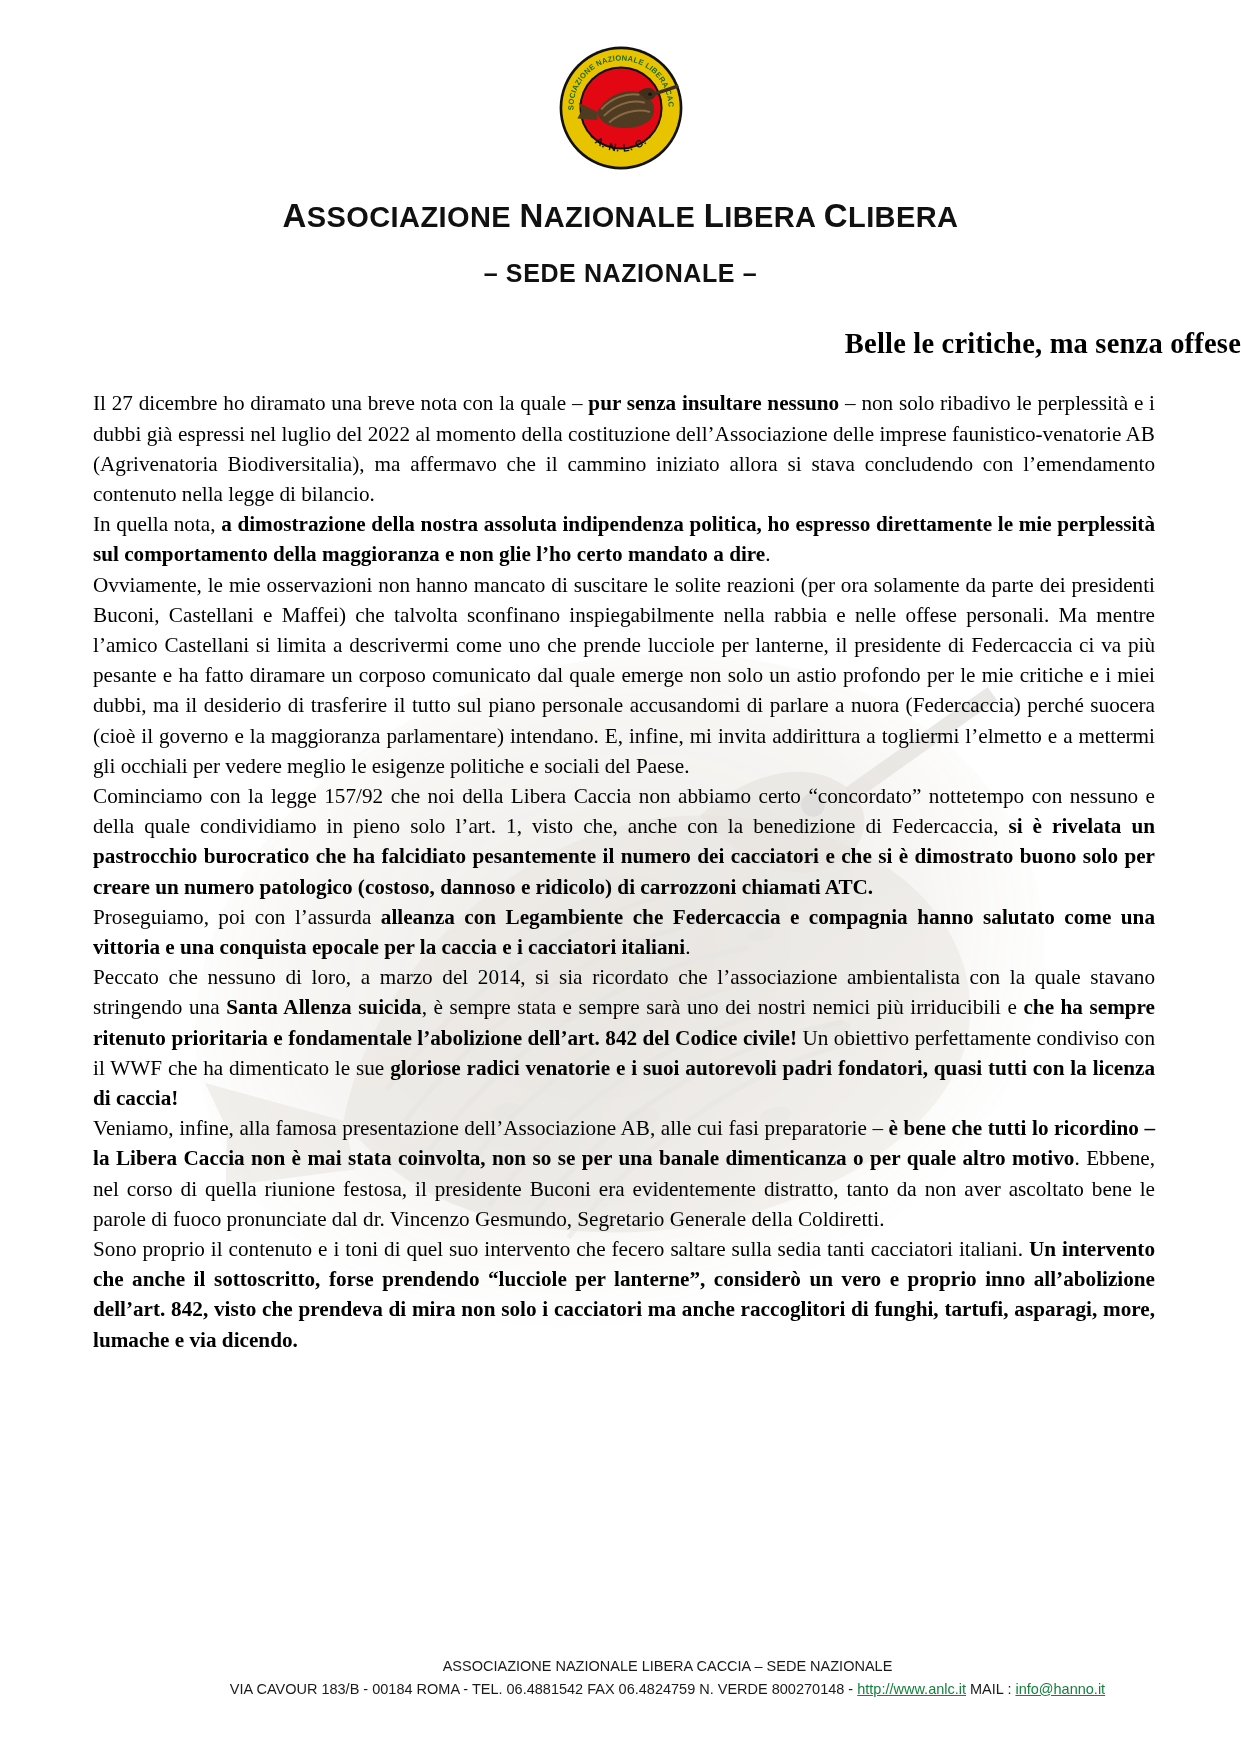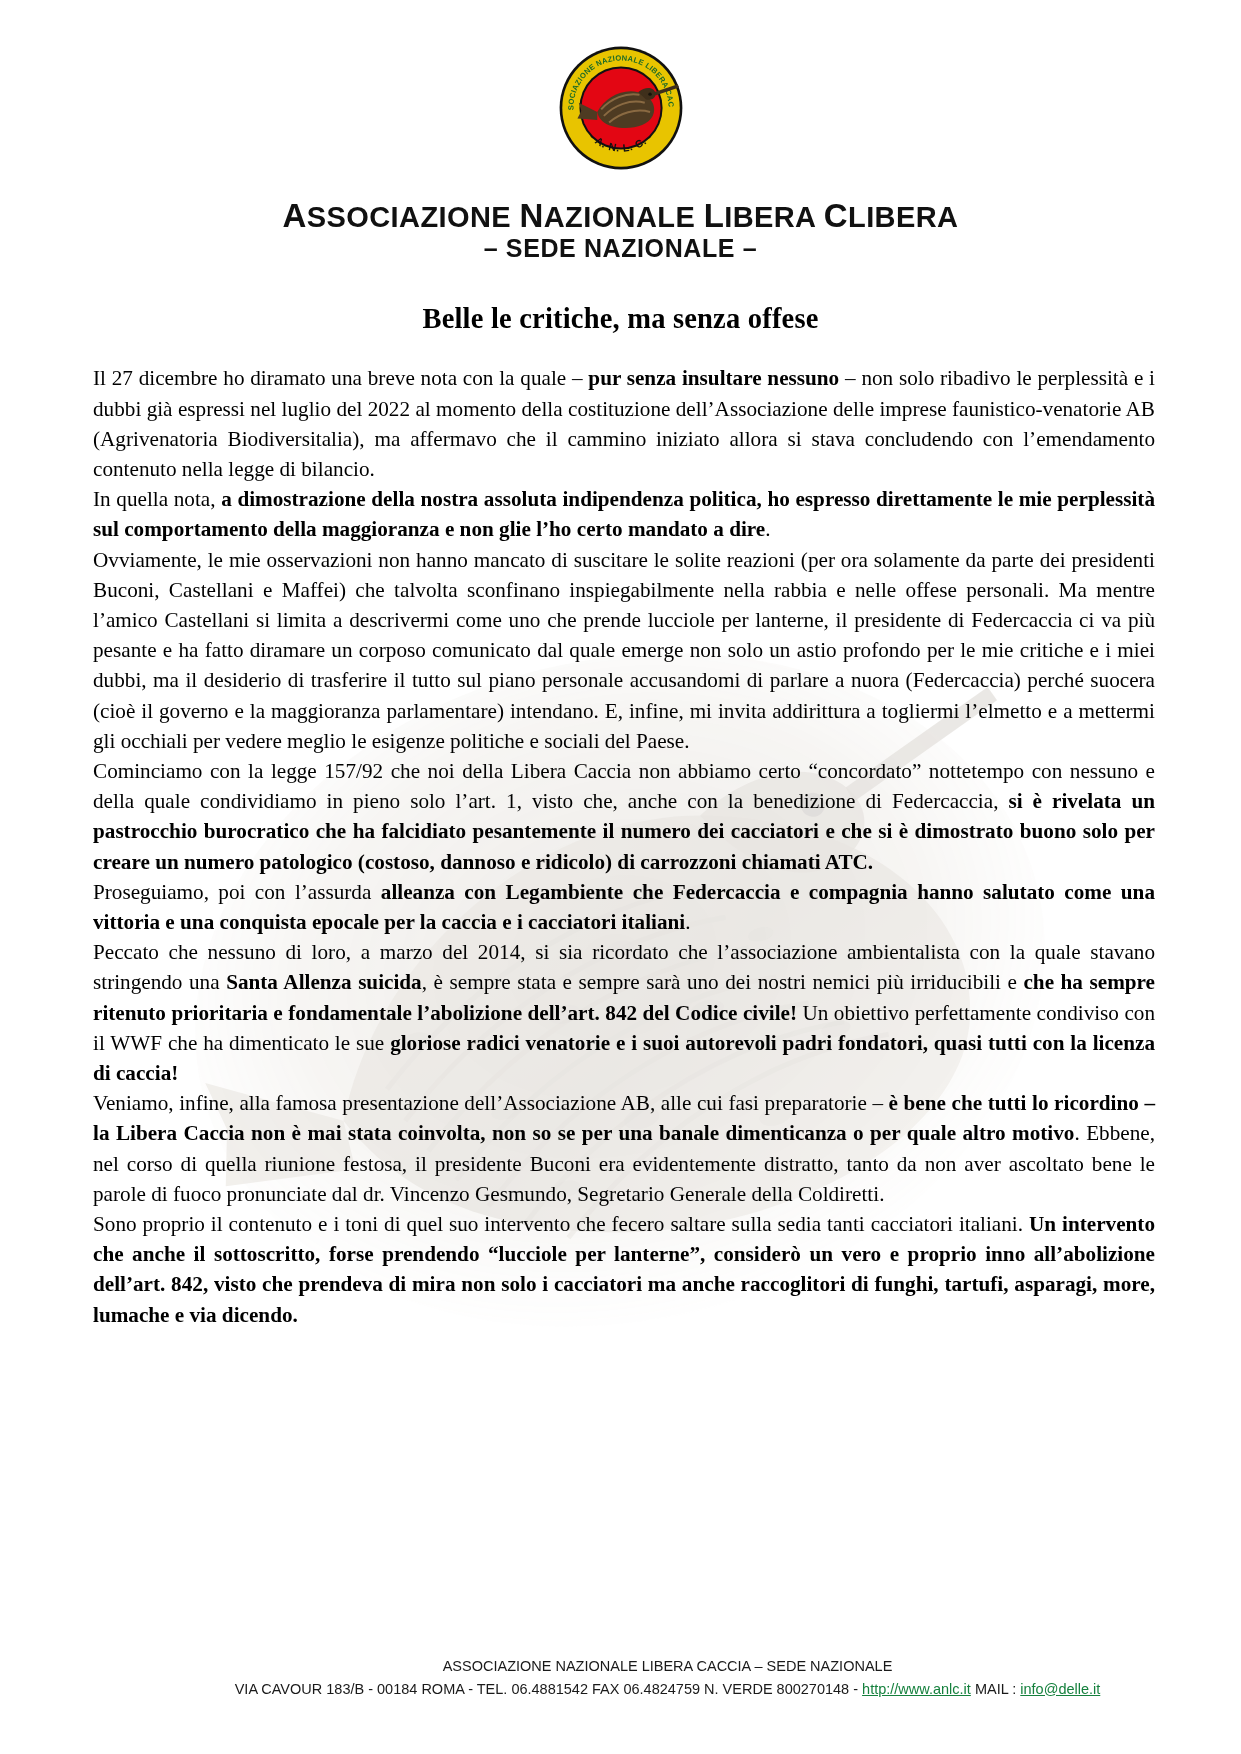--- a/index.html
+++ b/index.html
@@ -55,32 +55,32 @@
     font-size: 29px;
     letter-spacing: 0.4px;
     font-variant: small-caps;
     text-transform: lowercase;
     color: #111111;
     line-height: 1.1;
   }
   
   #org-name .sc-first { font-size: 33px; }
   #sub-name {
-    margin-top: 0;
+    margin-top: 25px;
     font-family: "Liberation Sans", "DejaVu Sans", sans-serif;
     font-weight: bold;
     font-size: 25px;
     letter-spacing: 0.6px;
     color: #111111;
   }
 
   
   #doc-title {
     margin-top: 40px;
-    text-align: center;
+    text-align: right;
     font-family: "Liberation Serif", "DejaVu Serif", serif;
     font-weight: bold;
     font-size: 28.5px;
     letter-spacing: 0.2px;
   }
 
   
   #body-text {
     margin: 28px 86px 0 93px;
     text-align: justify;
@@ -224,17 +224,17 @@
       <p><span>Cominciamo con la legge 157/92 che noi della Libera Caccia non abbiamo certo “concordato” nottetempo con nessuno e della quale condividiamo in pieno solo l’art. 1, visto che, anche con la benedizione di Federcaccia, </span><b>si è rivelata un pastrocchio burocratico che ha falcidiato pesantemente il numero dei cacciatori e che si è dimostrato buono solo per creare un numero patologico (costoso, dannoso e ridicolo) di carrozzoni chiamati ATC.</b></p>
       <p><span>Proseguiamo, poi con l’assurda </span><b>alleanza con Legambiente che Federcaccia e compagnia hanno salutato come una vittoria e una conquista epocale per la caccia e i cacciatori italiani</b><span>.</span></p>
       <p><span>Peccato che nessuno di loro, a marzo del 2014, si sia ricordato che l’associazione ambientalista con la quale stavano stringendo una </span><b>Santa Allenza suicida</b><span>, è sempre stata e sempre sarà uno dei nostri nemici più irriducibili e </span><b>che ha sempre ritenuto prioritaria e fondamentale l’abolizione dell’art. 842 del Codice civile!</b><span> Un obiettivo perfettamente condiviso con il WWF che ha dimenticato le sue </span><b>gloriose radici venatorie e i suoi autorevoli padri fondatori, quasi tutti con la licenza di caccia!</b></p>
       <p><span>Veniamo, infine, alla famosa presentazione dell’Associazione AB, alle cui fasi preparatorie – </span><b>è bene che tutti lo ricordino – la Libera Caccia non è mai stata coinvolta, non so se per una banale dimenticanza o per quale altro motivo</b><span>. Ebbene, nel corso di quella riunione festosa, il presidente Buconi era evidentemente distratto, tanto da non aver ascoltato bene le parole di fuoco pronunciate dal dr. Vincenzo Gesmundo, Segretario Generale della Coldiretti.</span></p>
       <p><span>Sono proprio il contenuto e i toni di quel suo intervento che fecero saltare sulla sedia tanti cacciatori italiani. </span><b>Un intervento che anche il sottoscritto, forse prendendo “lucciole per lanterne”, considerò un vero e proprio inno all’abolizione dell’art. 842, visto che prendeva di mira non solo i cacciatori ma anche raccoglitori di funghi, tartufi, asparagi, more, lumache e via dicendo.</b></p>
     </div>
 
   <div id="footer">
     <span class="f-line">ASSOCIAZIONE NAZIONALE LIBERA CACCIA – SEDE NAZIONALE</span>
     <span class="f-line">
-      <span>VIA CAVOUR 183/B - 00184  ROMA - TEL. 06.4881542 FAX 06.4824759  N. VERDE 800270148 - </span><a class="link" href="#">http://www.anlc.it</a><span>  MAIL : </span><a class="link" href="#">info@delle.it</a>
+      <span>VIA CAVOUR 183/B - 00184  ROMA - TEL. 06.4881542 FAX 06.4824759  N. VERDE 800270148 - </span><a class="link" href="#">http://www.anlc.it</a><span>  MAIL : </span><a class="link" href="#">info@hanno.it</a>
     </span>
   </div>
 
 </div>
 
 </body></html>

